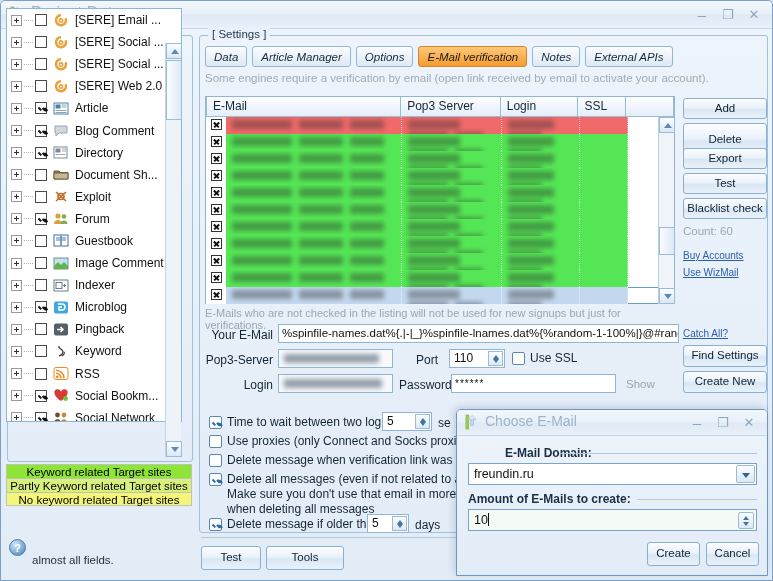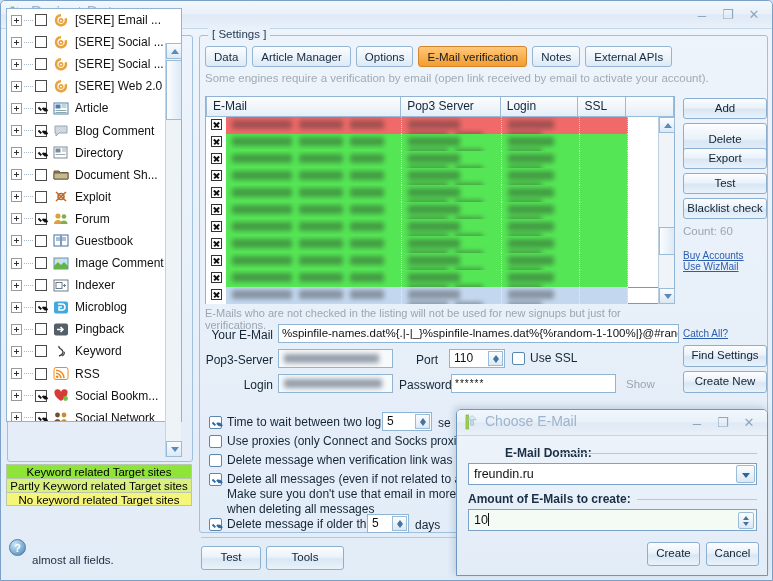--- a/index.html
+++ b/index.html
@@ -113,21 +113,21 @@
   }
   #hint .htext { font-size:11.5px; color:#1d2c3c; line-height:14px; }
   
   #grp-right { left:198px; top:34px; width:569px; height:498px; }
   
   #tabs { position:absolute; left:204px; top:45px; display:flex; gap:5px; }
   .tab {
     height:21px; padding:0 8px; line-height:20px;
     border:1px solid #94b5d4; border-radius:3px;
     background:linear-gradient(#fbfdff,#dde9f5);
-    font-size:11.5px; color:#14293f; cursor:default;
+    font-size:11.5px; color:#14293f; cursor:default;font-style:italic;
   }
   .tab.active {
     background:linear-gradient(#ffc87a,#f49c2e);
     border-color:#d4842a; color:#1a1a1a;
   }
   #tab-desc {
     position:absolute; left:204px; top:71px; width:550px;
     font-size:11.5px; color:#a0abb6;
   }
   
@@ -734,21 +734,21 @@
           <span class="ar"></span>
         </div>
       <div class="sb-thumb" style="top:110px;height:28px;"></div>
     </div>
   </div>
   <div id="tnote">E-Mails who are not checked in the listing will not be used for new signups but just for verifications.</div>
 
   <div id="sidebtns"></div>
   <div class="stat" style="left:682px;top:224px;">Count: 60</div>
   <a class="lnk" style="left:682px;top:249px;">Buy Accounts</a>
-  <a class="lnk" style="left:682px;top:260px;">Use WizMail</a>
+  <a class="lnk" style="left:682px;top:266px;">Use WizMail</a>
 
   <div class="flabel" style="left:200px;top:327px;width:72px;text-align:right;">Your E-Mail</div>
   <div class="finput" style="left:277px;top:323px;width:401px;">%spinfile-names.dat%{.|-|_}%spinfile-lnames.dat%{%random-1-100%|}@#random[A..Z,(</div>
   <a class="lnk" style="left:682px;top:327px;">Catch All?</a>
 
   <div class="flabel" style="left:200px;top:352px;width:72px;text-align:right;">Pop3-Server</div>
   <div class="finput blurred" style="left:277px;top:348px;width:115px;"><span class="bl" style="width:95px"></span></div>
 
   <div class="flabel" style="left:415px;top:352px;">Port</div>
   <div class="spin" style="left:448px;top:348px;width:56px;">

